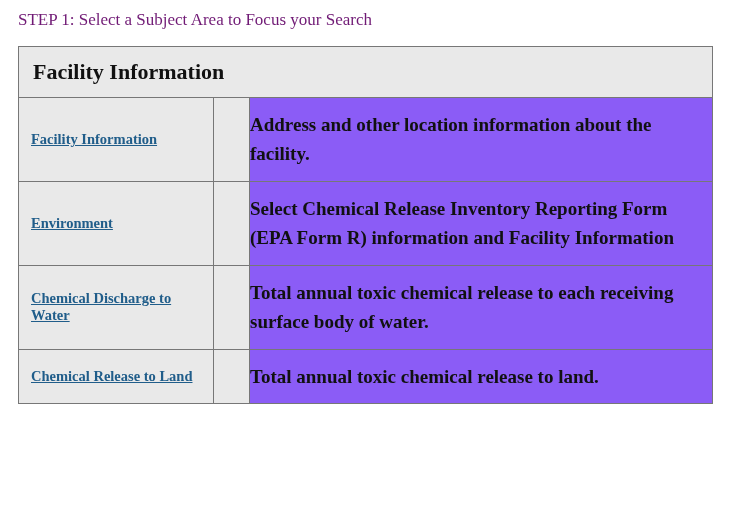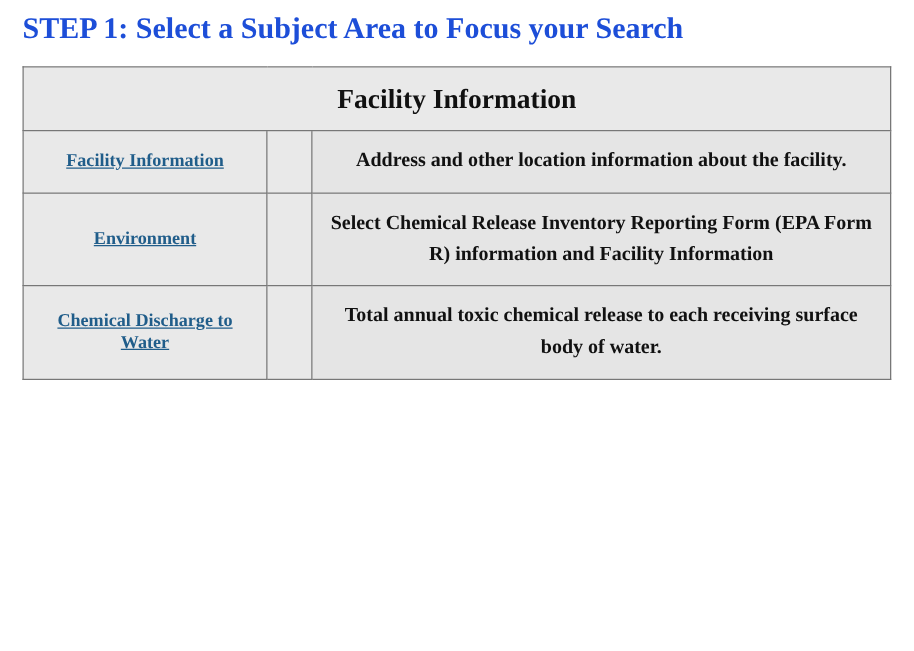--- a/index.html
+++ b/index.html
@@ -4,29 +4,28 @@
 <style>
   * { box-sizing: border-box; margin: 0; padding: 0; }
   body {
     font-family: Georgia, 'Times New Roman', serif;
     background: #fff;
     padding: 10px 18px;
     color: #1a1a1a;
     font-size: 15px;
   }
   h2.step-title {
-    font-weight: 700;
-    font-size: 24px;
+    font-weight: 400;
+    font-size: 17px;
     margin-bottom: 16px;
-    color: #1d4ed8;
+    color: #701a75;
   }
   table.subject-table {
     width: 100%;
     border-collapse: collapse;
-    text-align: center;
   }
   table.subject-table td, table.subject-table th {
     border: 1px solid #777;
     vertical-align: middle;
   }
   td.section-header {
     background: #e9e9e9;
     font-size: 22px;
     font-weight: 700;
     padding: 12px 14px;
@@ -41,23 +40,23 @@
   }
   td.link-cell a {
     color: #205d8a;
     text-decoration: underline;
   }
   td.spacer-cell {
     background: #e9e9e9;
     width: 36px;
   }
   td.desc-cell {
-    background: #e5e5e5;
-    padding: 12px 14px;
-    font-size: 16px;
+    background: #8b5cf6;
+    padding: 12px 0;
+    font-size: 19px;
     font-weight: 700;
     color: #111;
     line-height: 1.55;
   }
 </style>
 </head>
 <body>
 
 <h2 class="step-title">STEP 1: Select a Subject Area to Focus your Search</h2>
 
@@ -80,14 +79,21 @@
       <td class="spacer-cell"></td>
       <td class="desc-cell">Select Chemical Release Inventory Reporting Form (EPA Form R) information and Facility Information</td>
     </tr>
     <tr>
       <td class="link-cell">
         <a href="#">Chemical Discharge to Water</a>
       </td>
       <td class="spacer-cell"></td>
       <td class="desc-cell">Total annual toxic chemical release to each receiving surface body of water.</td>
     </tr>
+    <tr>
+      <td class="link-cell">
+        <a href="#">Chemical Release to Land</a>
+      </td>
+      <td class="spacer-cell"></td>
+      <td class="desc-cell">Total annual toxic chemical release to land.</td>
+    </tr>
   </tbody>
 </table>
 
 </body></html>

